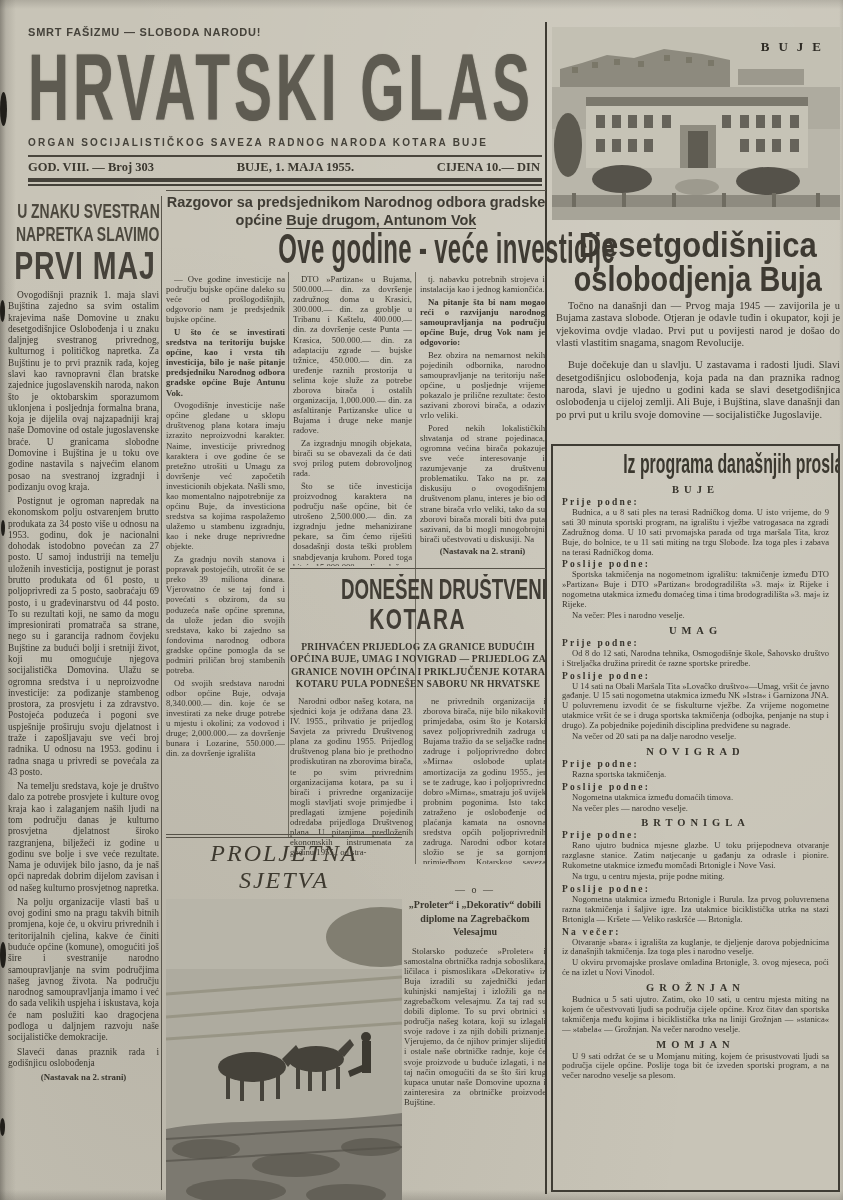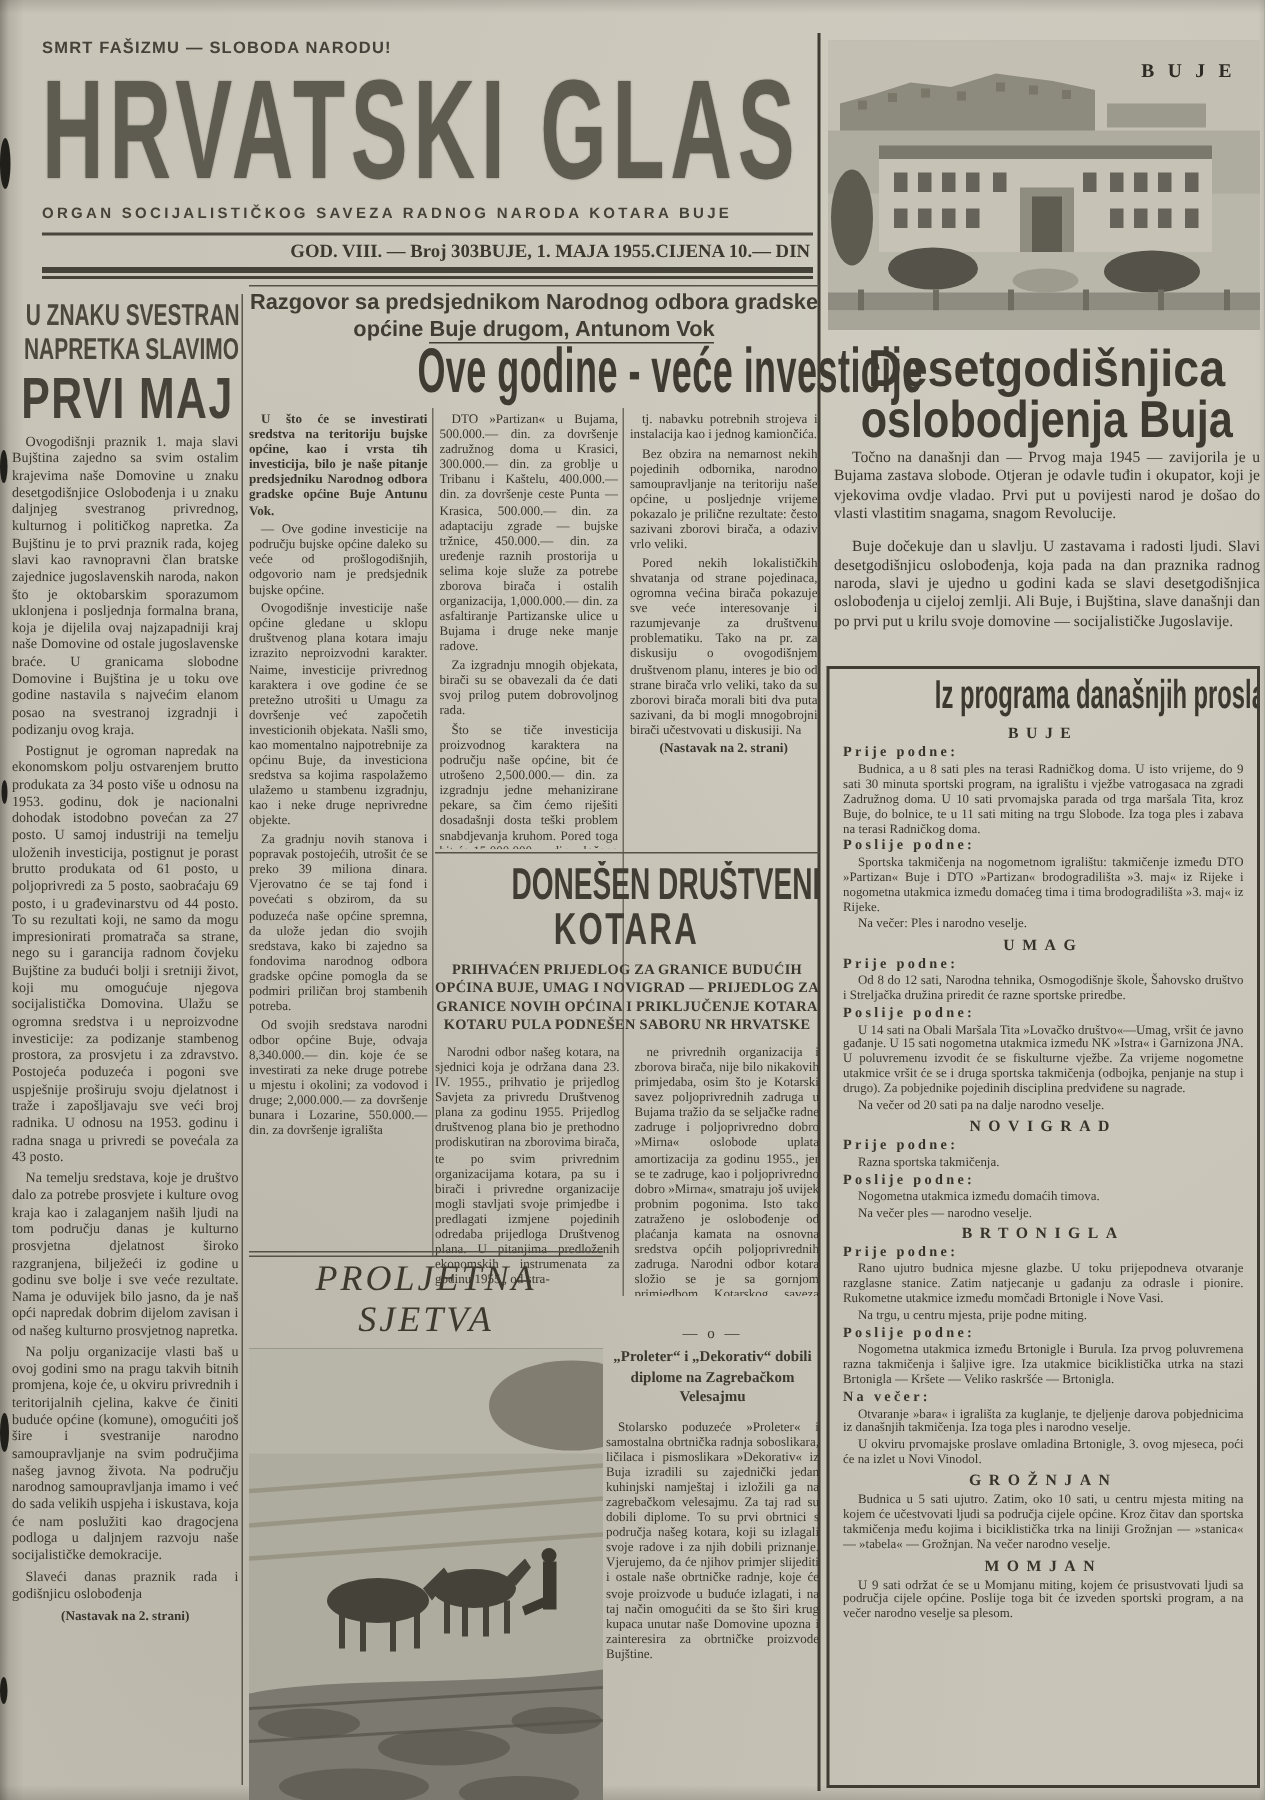--- a/index.html
+++ b/index.html
@@ -21,21 +21,21 @@
   #masthead{left:28px;top:26px;width:514px;}
   #slogan{font-family:"Liberation Sans",sans-serif;font-weight:bold;font-size:11px;
     letter-spacing:.8px;color:#45423a;}
   #paper-title{margin-top:3px;height:96px;overflow:visible;}
   #paper-title span{display:inline-block;white-space:nowrap;line-height:1;
     font-family:"Liberation Sans",sans-serif;font-weight:bold;font-size:58px;letter-spacing:4px;
     color:#5e5b51;transform:scale(.98,1.62);transform-origin:top left;text-shadow:0 0 1px rgba(80,76,66,.6);}
   #organ{font-family:Liberation Sans, sans-serif;font-weight:bold;font-size:10px;
     letter-spacing:2.2px;color:#45423a;white-space:nowrap;}
   .rule1{height:2px;background:#4a463d;margin-top:7px;}
-  #dateline{display:flex;justify-content:flex-end;align-items:center;
+  #dateline{display:flex;justify-content:space-between;align-items:center;
     font-weight:bold;font-size:12.5px;color:#3c3930;padding:3px 2px 3px 0;}
   .rule2{height:4px;background:#45423a;}
   .rule3{height:1.5px;background:#45423a;margin-top:2px;}
 
   
   #photo-buje{left:552px;top:27px;width:288px;height:193px;background:#b9b6aa;
     box-shadow:0 0 0 1px rgba(60,56,48,.35) inset;}
   #buje-label{position:absolute;top:12px;right:10px;font-weight:bold;font-size:13px;
     letter-spacing:9px;color:#2e2b25;}
 
@@ -225,33 +225,34 @@
   </aside>
 
   <div id="kicker" class="abs">
     <div>Razgovor sa predsjednikom Narodnog odbora gradske</div>
     <div><span>općine </span><span class="ul">Buje drugom, Antunom Vok</span></div>
   </div>
   <h1 id="invest-head" class="abs" style="margin:0;">
     <span>Ove godine - veće investicije</span>
   </h1>
   <div id="inv-colA" class="abs">
+    <p class="mb">— Ove godine investicije na području bujske općine daleko su veće od prošlogodišnjih, odgovorio nam je predsjednik bujske općine.</p>
     <p class="mb lead">U što će se investirati sredstva na teritoriju bujske općine, kao i vrsta tih investicija, bilo je naše pitanje predsjedniku Narodnog odbora gradske općine Buje Antunu Vok.</p>
-    <p class="mb">— Ove godine investicije na području bujske općine daleko su veće od prošlogodišnjih, odgovorio nam je predsjednik bujske općine.</p>
     <p class="mb">Ovogodišnje investicije naše općine gledane u sklopu društvenog plana kotara imaju izrazito neproizvodni karakter. Naime, investicije privrednog karaktera i ove godine će se pretežno utrošiti u Umagu za dovršenje već započetih investicionih objekata. Našli smo, kao momentalno najpotrebnije za općinu Buje, da investiciona sredstva sa kojima raspolažemo ulažemo u stambenu izgradnju, kao i neke druge neprivredne objekte.</p>
     <p class="mb">Za gradnju novih stanova i popravak postojećih, utrošit će se preko 39 miliona dinara. Vjerovatno će se taj fond i povećati s obzirom, da su poduzeća naše općine spremna, da ulože jedan dio svojih sredstava, kako bi zajedno sa fondovima narodnog odbora gradske općine pomogla da se podmiri priličan broj stambenih potreba.</p>
     <p class="mb">Od svojih sredstava narodni odbor općine Buje, odvaja 8,340.000.— din. koje će se investirati za neke druge potrebe u mjestu i okolini; za vodovod i druge; 2,000.000.— za dovršenje bunara i Lozarine, 550.000.— din. za dovršenje igrališta</p>
   </div>
   <div id="inv-colB" class="abs">
     <p class="mb">DTO »Partizan« u Bujama, 500.000.— din. za dovršenje zadružnog doma u Krasici, 300.000.— din. za groblje u Tribanu i Kaštelu, 400.000.— din. za dovršenje ceste Punta — Krasica, 500.000.— din. za adaptaciju zgrade — bujske tržnice, 450.000.— din. za uređenje raznih prostorija u selima koje služe za potrebe zborova birača i ostalih organizacija, 1,000.000.— din. za asfaltiranje Partizanske ulice u Bujama i druge neke manje radove.</p>
     <p class="mb">Za izgradnju mnogih objekata, birači su se obavezali da će dati svoj prilog putem dobrovoljnog rada.</p>
     <p class="mb">Što se tiče investicija proizvodnog karaktera na području naše općine, bit će utrošeno 2,500.000.— din. za izgradnju jedne mehanizirane pekare, sa čim ćemo riješiti dosadašnji dosta teški problem snabdjevanja kruhom. Pored toga bit će 15,000.000.— din. uloženo za uređenje mljekare,</p>
   </div>
   <div id="inv-colC" class="abs">
     <p class="mb">tj. nabavku potrebnih strojeva i instalacija kao i jednog kamiončića.</p>
+    <p class="mb lead">Na pitanje šta bi nam mogao reći o razvijanju narodnog samoupravljanja na području općine Buje, drug Vok nam je odgovorio:</p>
     <p class="mb">Bez obzira na nemarnost nekih pojedinih odbornika, narodno samoupravljanje na teritoriju naše općine, u posljednje vrijeme pokazalo je prilične rezultate: često sazivani zborovi birača, a odaziv vrlo veliki.</p>
     <p class="mb">Pored nekih lokalističkih shvatanja od strane pojedinaca, ogromna većina birača pokazuje sve veće interesovanje i razumjevanje za društvenu problematiku. Tako na pr. za diskusiju o ovogodišnjem društvenom planu, interes je bio od strane birača vrlo veliki, tako da su zborovi birača morali biti dva puta sazivani, da bi mogli mnogobrojni birači učestvovati u diskusiji. Na</p>
     <div class="cont">(Nastavak na 2. strani)</div>
   </div>
 
   <section id="art-plan" class="abs">
     <div class="plan-line"><span>DONEŠEN DRUŠTVENI PLAN</span></div>
     <div class="plan-line l2"><span>KOTARA</span></div>
     <div id="plan-sub">PRIHVAĆEN PRIJEDLOG ZA GRANICE BUDUĆIH OPĆINA BUJE, UMAG I NOVIGRAD — PRIJEDLOG ZA GRANICE NOVIH OPĆINA I PRIKLJUČENJE KOTARA KOTARU PULA PODNEŠEN SABORU NR HRVATSKE</div>
     <div id="plan-cols">

